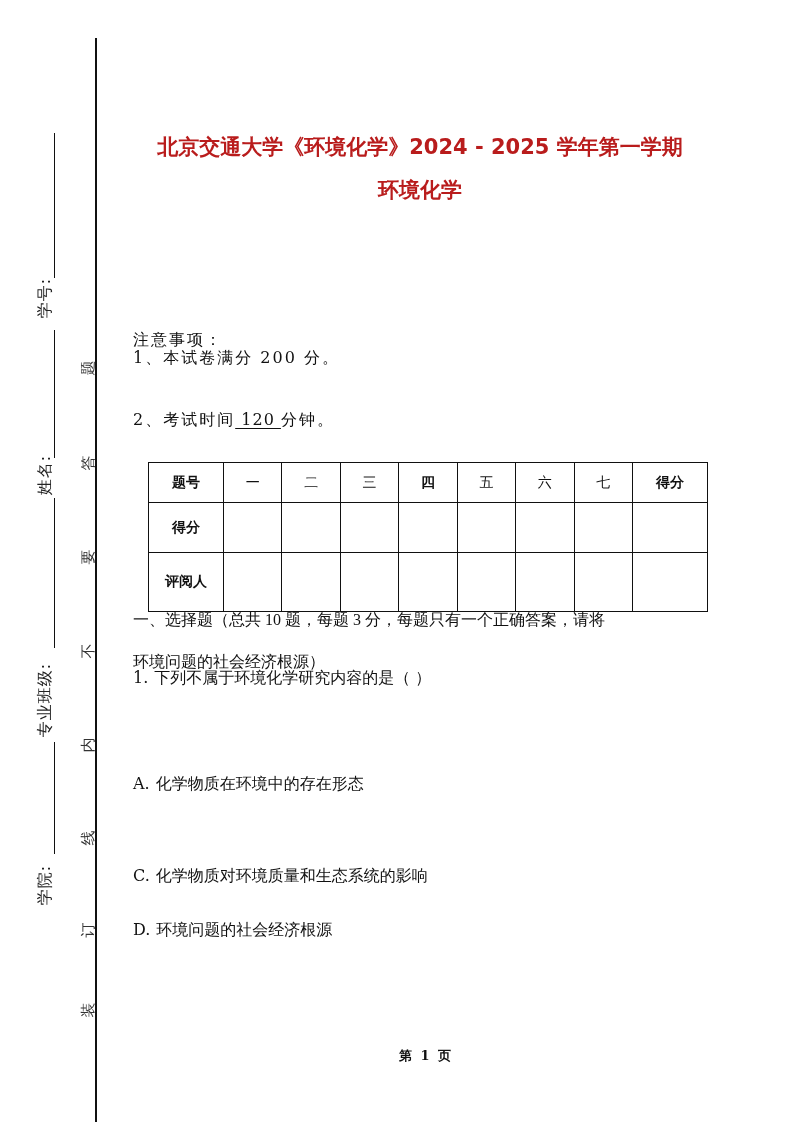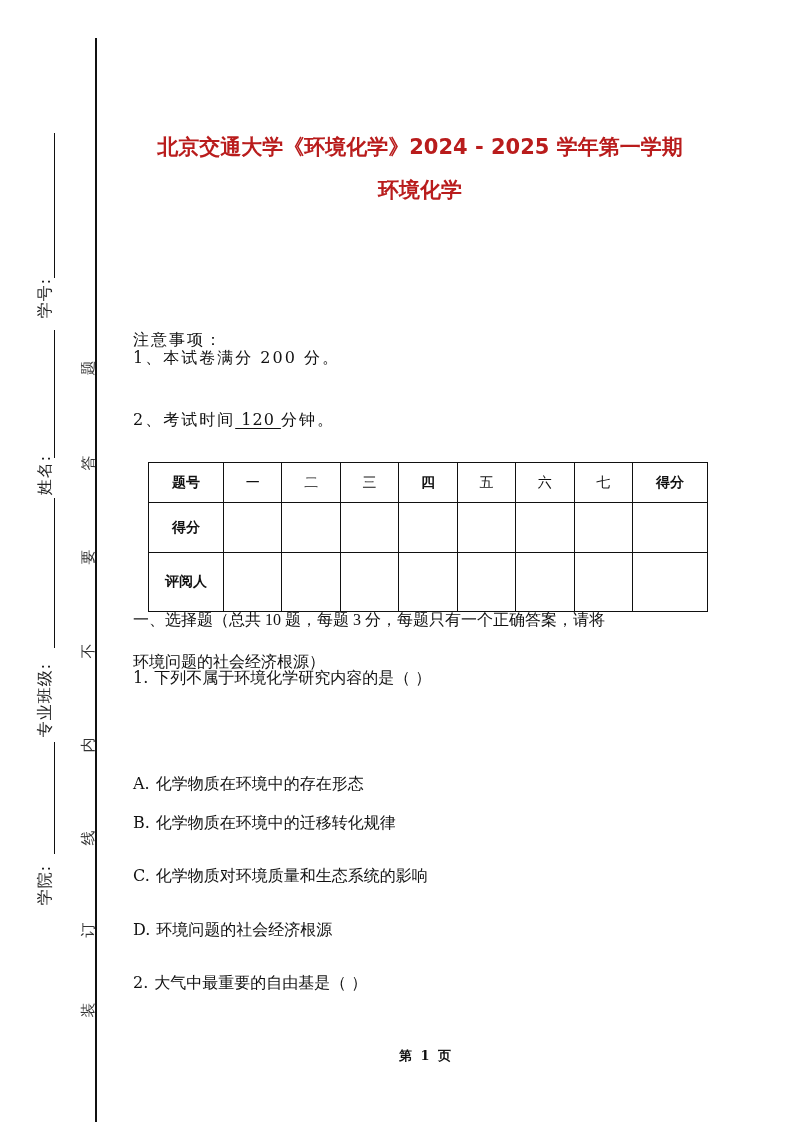--- a/index.html
+++ b/index.html
@@ -135,28 +135,22 @@
 
   <div class="section" style="top:610px;">一、选择题（总共 10 题，每题 3 分，每题只有一个正确答案，请将</div>
   <div class="section" style="top:652px;">环境问题的社会经济根源）</div>
 
   <div class="q" style="top:668px;">
     <span class="lead">1.</span><span class="txt">下列不属于环境化学研究内容的是（    ）</span>
   </div>
   <div class="q" style="top:740px;margin-top:34px;">
     <span class="lead">A.</span><span class="txt">化学物质在环境中的存在形态</span>
   </div>
-  <div class="q" style="top:813px;">
-    <span class="lead">B.</span><span class="txt">化学物质在环境中的迁移转化规律</span>
-  </div>
   <div class="q" style="top:920px;">
     <span class="lead">D.</span><span class="txt">环境问题的社会经济根源</span>
   </div>
   <div class="q" style="top:866px;">
     <span class="lead">C.</span><span class="txt">化学物质对环境质量和生态系统的影响</span>
   </div>
 
-  <div class="q" style="top:973px;">
-    <span class="lead">2.</span><span class="txt">大气中最重要的自由基是（    ）</span>
-  </div>
 
   <div class="footer">第 1 页</div>
 </div>
 
 </body></html>

